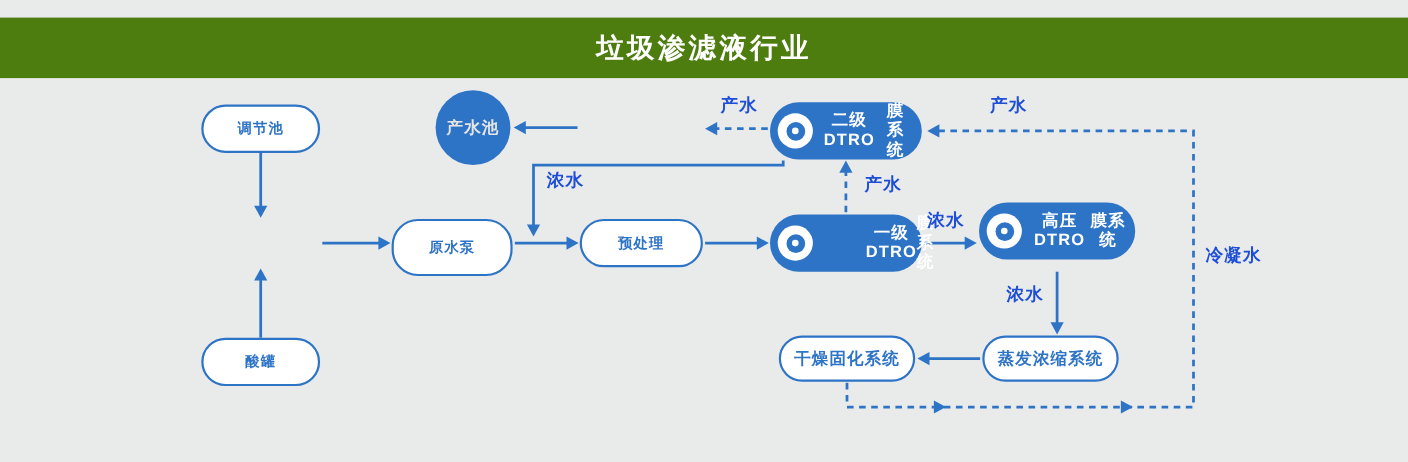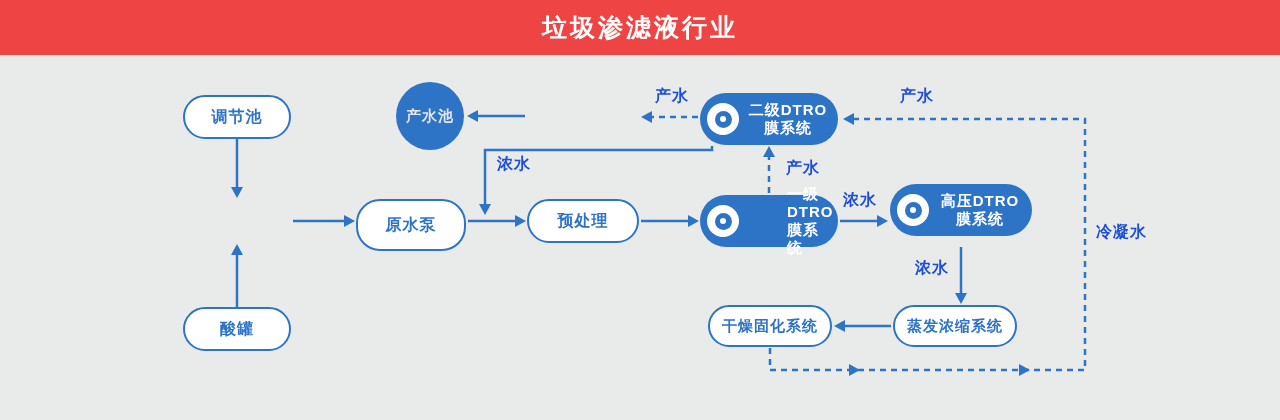--- a/index.html
+++ b/index.html
@@ -4,30 +4,30 @@
 <style>
   html,body{margin:0;padding:0;}
   .canvas{
     position:relative;
     width:1280px;height:420px;
     background:#e9eaea;
     font-family:"Liberation Sans","DejaVu Sans",sans-serif;
     overflow:hidden;
   }
   .header{
-    position:absolute;left:0;top:0;width:1280px;height:55px;
-    background:#ef4444;
+    position:absolute;left:0;top:16px;width:1280px;height:55px;
+    background:#4d7c0f;
     display:flex;align-items:center;justify-content:center;
     color:#ffffff;font-size:25px;font-weight:bold;letter-spacing:3px;
   }
   .arrow-layer{position:absolute;left:0;top:0;}
   .pill{
     position:absolute;box-sizing:border-box;
     border:2px solid #2e74c6;background:#ffffff;border-radius:24px;
-    color:#2e74c6;font-weight:bold;font-size:16px;
+    color:#2e74c6;font-weight:bold;font-size:13px;
     display:flex;align-items:center;justify-content:center;
     letter-spacing:1px;
   }
   .pill.small-text{font-size:15px;}
   .circle-node{
     position:absolute;background:#2e74c6;border-radius:50%;
     color:#e5e5e5;font-weight:bold;font-size:15px;
     display:flex;align-items:center;justify-content:center;
     letter-spacing:1px;
   }
@@ -41,22 +41,22 @@
   .disc-icon{
     width:32px;height:32px;border-radius:50%;background:#ffffff;
     display:flex;align-items:center;justify-content:center;flex:0 0 auto;
   }
   .disc-icon .ring{
     width:17px;height:17px;border-radius:50%;background:#2e74c6;
     display:flex;align-items:center;justify-content:center;
   }
   .disc-icon .dot{width:6px;height:6px;border-radius:50%;background:#ffffff;}
   .pill-filled .txt{
-    flex:1;display:flex;flex-direction:column;align-items:center;
-    text-align:left;font-size:15px;line-height:1.2;letter-spacing:1px;
+    flex:1;display:flex;flex-direction:row;align-items:center;
+    text-align:center;font-size:15px;line-height:1.2;letter-spacing:1px;
   }
   .edge-label{
     position:absolute;color:#1d4ed8;font-weight:bold;font-size:16px;
     letter-spacing:1px;white-space:nowrap;
   }
 </style>
 </head>
 <body>
 
 <div class="canvas">

